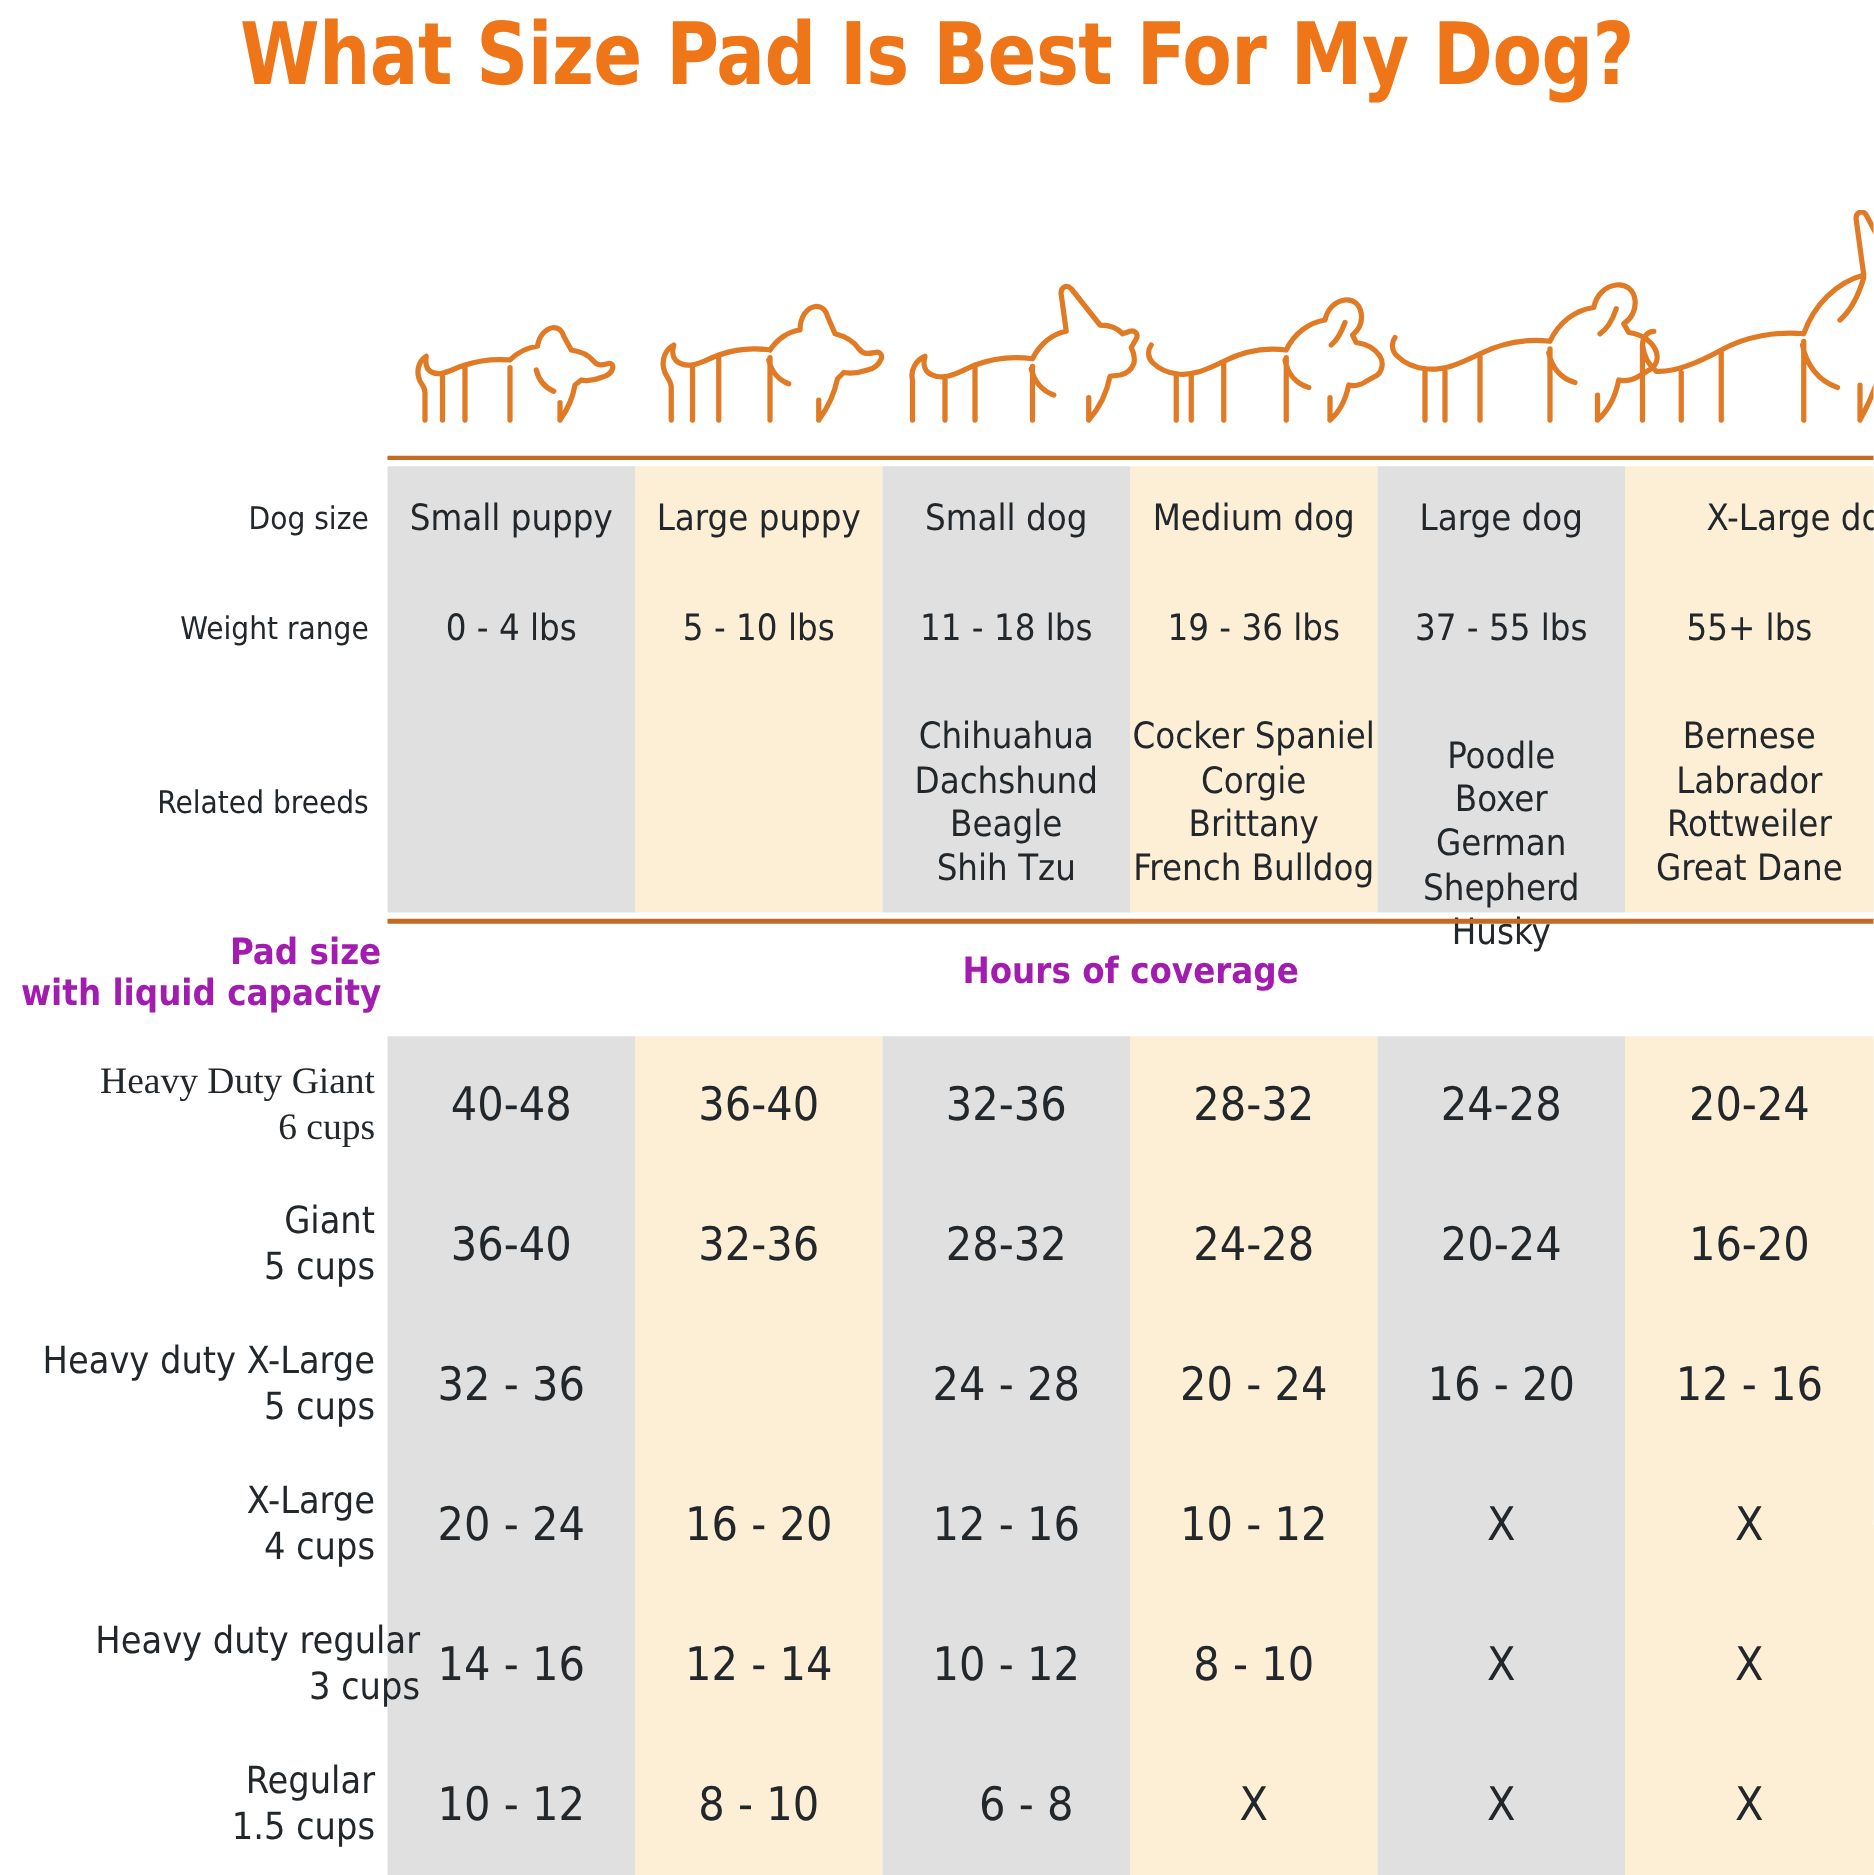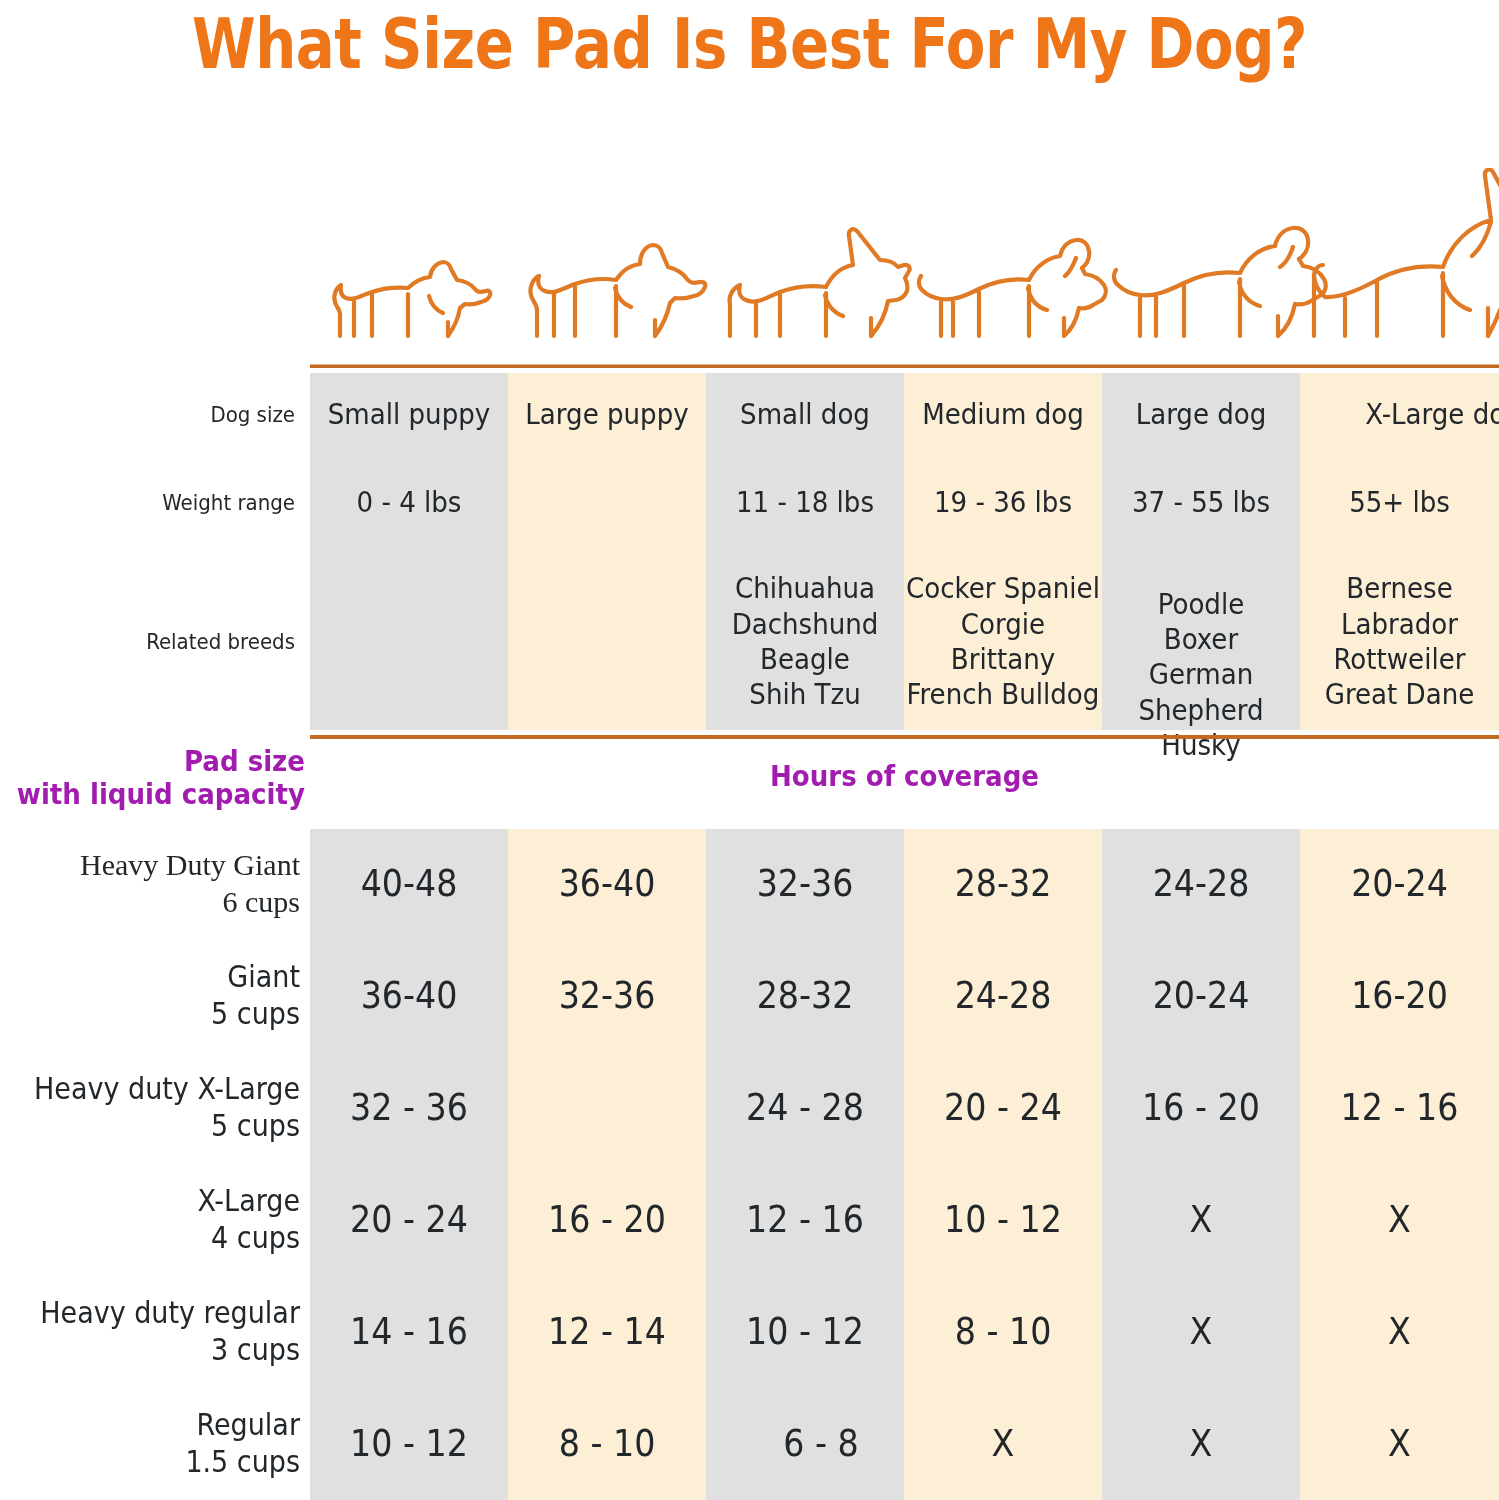--- a/index.html
+++ b/index.html
@@ -52,21 +52,21 @@
   .rowlabel{
     position:absolute;
     display:flex;
     align-items:center;
     justify-content:flex-end;
     text-align:right;
     line-height:1.22;
     white-space:pre-line;
     color:#22272b;
   }
-  .s1-label{font-size:22px;}
+  .s1-label{font-size:25px;}
   .s1-cell{font-size:29px;}
   .breeds{font-size:29px;}
 
   .orangelabel{
     position:absolute;
     color:#a21caf;
     font-weight:bold;
     line-height:1.14;
     white-space:pre-line;
   }
@@ -172,20 +172,21 @@
   <div class="rowlabel s1-label" style="left:0;top:556px;width:295px;height:172px;">Related breeds</div>
 
   <div class="cell s1-cell" style="left:508px;top:389px;width:198px;height:52px;">Large puppy</div>
   <div class="cell s1-cell" style="left:310px;top:389px;width:198px;height:52px;">Small puppy</div>
   <div class="cell s1-cell" style="left:706px;top:389px;width:198px;height:52px;">Small dog</div>
   <div class="cell s1-cell" style="left:904px;top:389px;width:198px;height:52px;">Medium dog</div>
   <div class="cell s1-cell" style="left:1102px;top:389px;width:198px;height:52px;">Large dog</div>
   <div class="cell s1-cell" style="left:1360px;top:389px;width:167px;height:52px;">X-Large dog</div>
 
   <div class="cell s1-cell" style="left:310px;top:477px;width:198px;height:52px;">0 - 4 lbs</div>
+  <div class="cell s1-cell" style="left:508px;top:477px;width:198px;height:52px;">5 - 10 lbs</div>
   <div class="cell s1-cell" style="left:706px;top:477px;width:198px;height:52px;">11 - 18 lbs</div>
   <div class="cell s1-cell" style="left:904px;top:477px;width:198px;height:52px;">19 - 36 lbs</div>
   <div class="cell s1-cell" style="left:1102px;top:477px;width:198px;height:52px;">37 - 55 lbs</div>
   <div class="cell s1-cell" style="left:1300px;top:477px;width:199px;height:52px;">55+ lbs</div>
 
   <div class="cell breeds" style="left:310px;top:556px;width:198px;height:172px;"></div>
   <div class="cell breeds" style="left:508px;top:556px;width:198px;height:172px;"></div>
   <div class="cell breeds" style="left:904px;top:556px;width:198px;height:172px;">Cocker Spaniel
 Corgie
 Brittany
@@ -245,21 +246,21 @@
 
   <div class="rowlabel s2-label" style="left:0;top:1181px;width:300px;height:78px;">X-Large
 4 cups</div>
   <div class="cell s2-cell" style="left:310px;top:1181px;width:198px;height:78px;">20 - 24</div>
   <div class="cell s2-cell" style="left:508px;top:1181px;width:198px;height:78px;">16 - 20</div>
   <div class="cell s2-cell" style="left:706px;top:1181px;width:198px;height:78px;">12 - 16</div>
   <div class="cell s2-cell" style="left:904px;top:1181px;width:198px;height:78px;">10 - 12</div>
   <div class="cell s2-cell" style="left:1102px;top:1181px;width:198px;height:78px;">X</div>
   <div class="cell s2-cell" style="left:1300px;top:1181px;width:199px;height:78px;">X</div>
 
-  <div class="rowlabel s2-label" style="left:0;top:1293px;width:300px;height:78px;">Heavy duty regular
+  <div class="rowlabel s2-label" style="left:0;top:1293px;width:300px;height:78px;padding-left:36px;">Heavy duty regular
 3 cups</div>
   <div class="cell s2-cell" style="left:310px;top:1293px;width:198px;height:78px;">14 - 16</div>
   <div class="cell s2-cell" style="left:508px;top:1293px;width:198px;height:78px;">12 - 14</div>
   <div class="cell s2-cell" style="left:706px;top:1293px;width:198px;height:78px;">10 - 12</div>
   <div class="cell s2-cell" style="left:904px;top:1293px;width:198px;height:78px;">8 - 10</div>
   <div class="cell s2-cell" style="left:1102px;top:1293px;width:198px;height:78px;">X</div>
   <div class="cell s2-cell" style="left:1300px;top:1293px;width:199px;height:78px;">X</div>
 
   <div class="rowlabel s2-label" style="left:0;top:1405px;width:300px;height:78px;">Regular
 1.5 cups</div>

